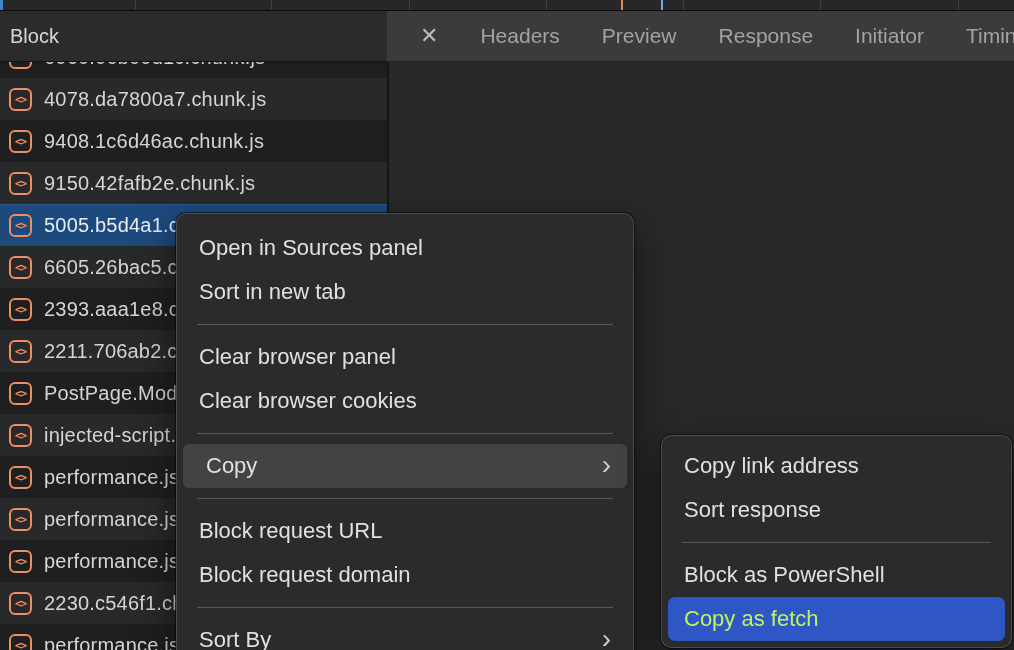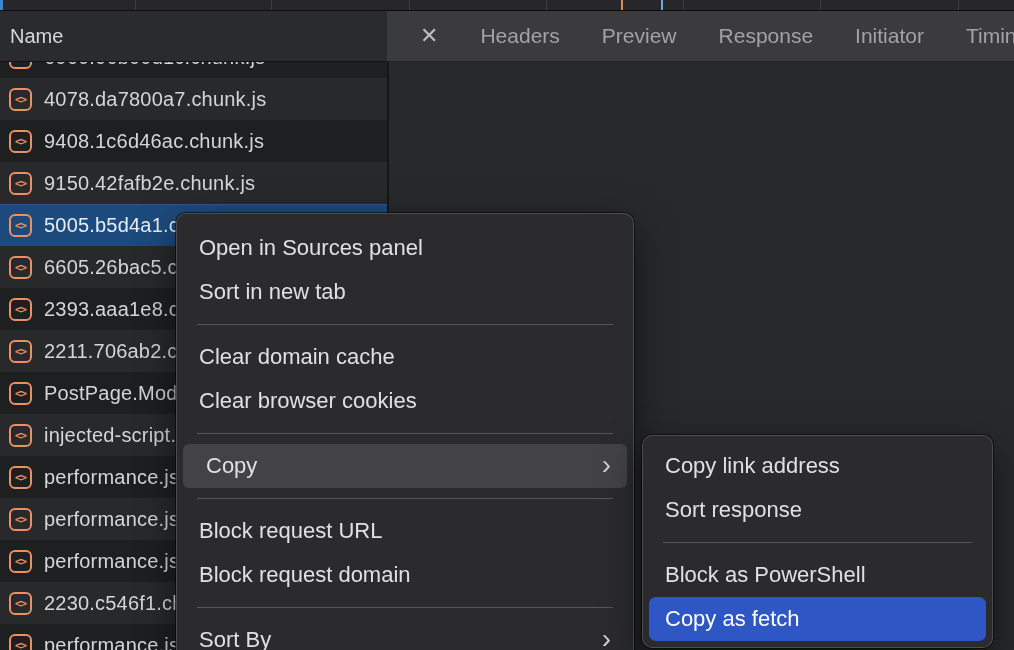--- a/index.html
+++ b/index.html
@@ -44,28 +44,28 @@
 
   
   .rightpane { position:absolute; left:387px; top:62px; width:627px; height:588px;
                background:#28292b; border-left:2px solid #151617; }
 
   
   .menu { position:absolute; background:#2b2b2d; border:1px solid rgba(255,255,255,0.16);
           border-radius:10px; box-shadow:0 0 0 1px rgba(0,0,0,0.55), 0 14px 38px rgba(0,0,0,0.55);
           padding-top:12px; color:#e0e0e0; font-size:22px; }
   .menu-main { left:176px; top:213px; width:458px; height:470px; }
-  .menu-sub  { left:642px; top:435px; width:351px; padding-top:8px; padding-bottom:6px; }
+  .menu-sub  { left:661px; top:435px; width:351px; padding-top:8px; padding-bottom:6px; }
   .mi { position:relative; height:44px; display:flex; align-items:center;
         padding:0 28px 0 22px; white-space:nowrap; }
   .mi .chev { position:absolute; right:22px; top:50%; transform:translateY(-52%);
               color:#cfcfcf; font-size:28px; line-height:1; }
   .mi-hl { margin:0 6px; padding-left:23px; border-radius:6px; background:#434345; }
   .mi-hl .chev { right:16px; }
-  .mi-blue { margin:0 6px; padding-left:16px; border-radius:7px; background:#2e56c4; color:#ffffff;text-align:center; }
+  .mi-blue { margin:0 6px; padding-left:16px; border-radius:7px; background:#2e56c4; color:#bef264;text-align:center; }
   .msep { height:1px; background:#565658; margin:10px 20px; }
 </style>
 </head>
 <body>
 
 <div class="stage">
 
   <div class="topstrip">
     <div class="selmark" style="background:#4285c8"></div>
     <div class="tick" style="left:135px"></div>
@@ -73,21 +73,21 @@
     <div class="tick" style="left:409px"></div>
     <div class="tick" style="left:546px"></div>
     <div class="tick" style="left:683px"></div>
     <div class="tick" style="left:820px"></div>
     <div class="tick" style="left:958px"></div>
     <div class="evline" style="left:621px;background:#e08a52"></div>
     <div class="evline" style="left:661px;background:#5fb0e8"></div>
   </div>
 
   <div class="name-header">
-    <span>Name</span>
+    <span>Block</span>
   </div>
 
   <div class="tabbar">
     <div class="close-x">✕</div>
     <div class="tab">Headers</div>
     <div class="tab">Preview</div>
     <div class="tab">Response</div>
     <div class="tab">Initiator</div>
     <div class="tab">Timing</div>
   </div>
@@ -161,21 +161,21 @@
 
   <div class="menu menu-main">
     <div class="mi">
         <span>Open in Sources panel</span>
       </div>
     <div class="mi">
         <span>Sort in new tab</span>
       </div>
     <div class="msep"></div>
     <div class="mi">
-        <span>Clear domain cache</span>
+        <span>Clear browser panel</span>
       </div>
     <div class="mi">
         <span>Clear browser cookies</span>
       </div>
     <div class="msep"></div>
     <div class="mi mi-hl">
       <span>Copy</span>
       <span class="chev">›</span>
     </div>
     <div class="msep"></div>

